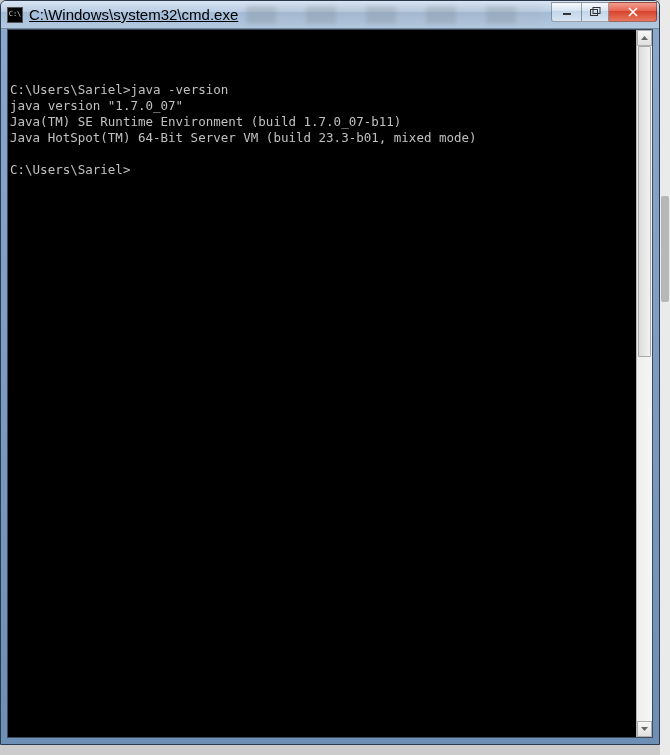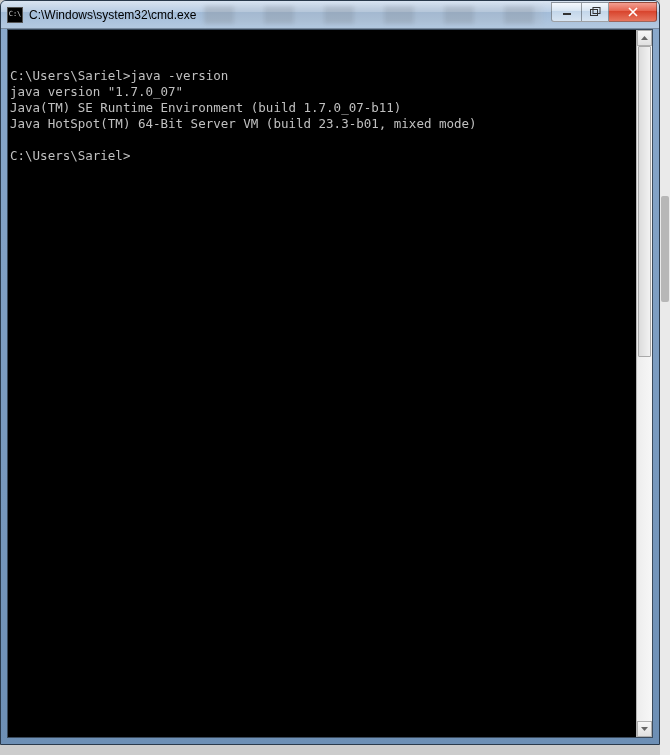--- a/index.html
+++ b/index.html
@@ -40,23 +40,24 @@
     align-items:center;
     justify-content:center;
   }
   .app-icon span{
     color:#ccc;
     font-size:7px;
     font-family: "Consolas", monospace;
     line-height:1;
   }
   .title {
-    font-size: 12px;
+    font-size: 15px;
     color: #000;
     flex: 0 0 auto;
+    text-decoration: underline;
   }
   .blur-zone {
     flex: 1 1 auto;
     height: 18px;
     margin: 0 8px;
     background: repeating-linear-gradient(
       90deg,
       rgba(120,120,120,0.25) 0 30px,
       rgba(170,170,170,0.15) 30px 60px
     );
@@ -93,21 +94,21 @@
     position: absolute;
     top: 28px; left: 6px; right: 6px; bottom: 6px;
     background: #000;
     border: 1px solid #3a4a5c;
     overflow: hidden;
   }
   .console {
     position:absolute;
     top:0; left:0; right:16px; bottom:0;
     background:#000;
-    padding: 6px 0 0 2px;
+    padding: 20px 0 0 2px;
   }
   pre.term {
     font-family: "Lucida Console", "Consolas", monospace;
     font-size: 12.5px;
     line-height: 16px;
     color: #c0c0c0;
     white-space: pre;
   }
   .scrollbar {
     position:absolute;

